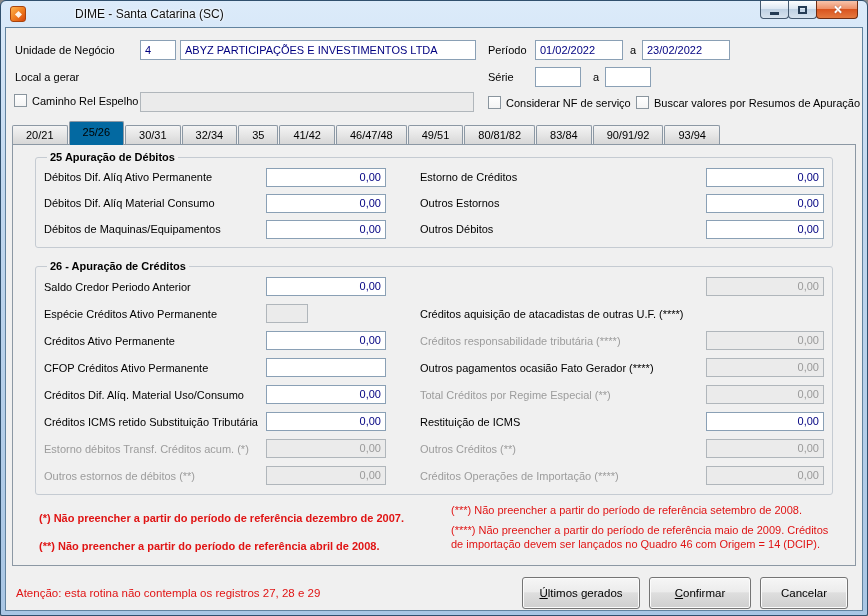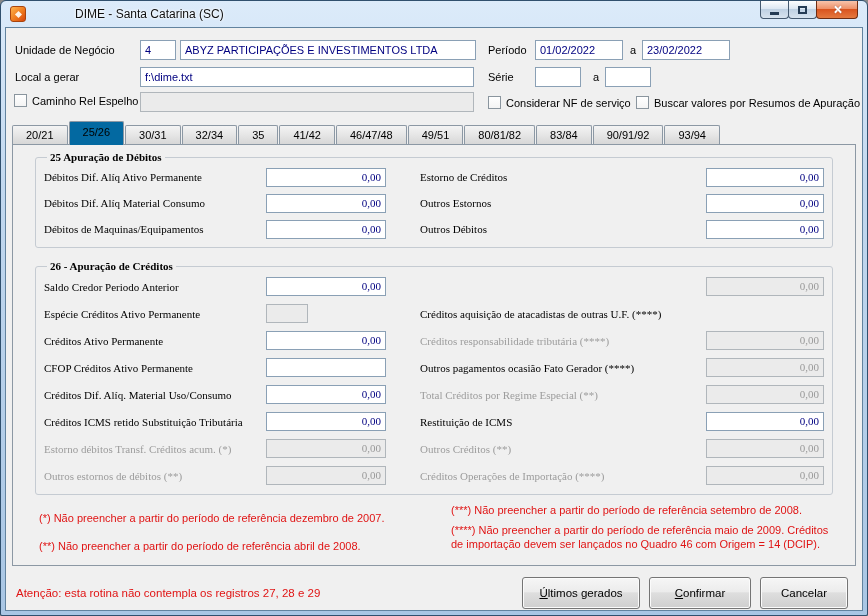--- a/index.html
+++ b/index.html
@@ -77,41 +77,41 @@
   .tab.active {
     height:24px; line-height:21px; margin-bottom:-1px;
     background:#0369a1; position:relative; z-index:3;
   }
   .tabpage {
     position:relative; z-index:1; margin:0 6px; height:422px;
     background:#f0f0f0; border:1px solid #8c98a4; padding:2px 10px 0 10px;
   }
 
   
-  fieldset { border:1px solid #c5cbd2; border-radius:3px; margin:4px 12px 0 12px; padding:1px 8px 5px 8px;font-family:Liberation Serif, serif; }
+  fieldset { border:1px solid #c5cbd2; border-radius:3px; margin:4px 12px 0 12px; padding:1px 8px 5px 8px; }
   fieldset.q26 { margin-top:12px; }
   legend { font-weight:bold; font-size:11px; padding:0 3px; margin-left:3px; color:#000; }
   .frow { display:grid; grid-template-columns:222px 120px 34px 1fr 118px; align-items:center; height:27px; }
   .q25 .frow { height:26px; }
   .flabel { color:#000; white-space:nowrap; overflow:hidden; }
   .flabel.dis { color:#9c9c9c; }
   .flabel.span { grid-column:4 / 6; }
   .field {
     width:100%; height:19px; background:#fff; border:1px solid #8aa0b5;
     color:#000080; line-height:17px; padding:0 4px; overflow:hidden; white-space:nowrap;
   }
   .field.num { text-align:right; }
   .field.dis { background:#ebebeb; border-color:#b0b6bb; color:#9a9a9a; }
   .field.small { width:42px; justify-self:start; }
   .spacer { display:block; }
 
   
   .footnotes { display:grid; grid-template-columns:398px 1fr; column-gap:14px; margin:8px 2px 0 16px; }
   .fnote { color:#e01414; line-height:14px; }
-  .fn-left .fnote  { margin-top:14px; }
+  .fn-left .fnote  { margin-top:14px;font-weight:bold; }
   .fn-left .fnote:first-child { margin-top:8px; }
   .fn-right .fnote { margin-top:6px; }
   .fn-right .fnote:first-child { margin-top:0; }
 
   
   .footer { display:flex; align-items:center; gap:9px; margin:11px 14px 0 10px; }
   .attention { flex:1; color:#e01414; font-size:11.5px; white-space:nowrap; }
   .btn {
     height:32px; padding:0 12px; font-family:inherit; font-size:11.5px; color:#000;
     border:1px solid #757575; border-radius:3px;
@@ -148,21 +148,20 @@
     <div class="hdr">
       <span class="hl" style="left:9px;top:16px">Unidade de Negócio</span>
       <div class="hfield" style="left:134px;top:12px;width:36px">4</div>
       <div class="hfield" style="left:174px;top:12px;width:296px">ABYZ PARTICIPAÇÕES E INVESTIMENTOS LTDA</div>
       <span class="hl" style="left:482px;top:16px">Período</span>
       <div class="hfield" style="left:529px;top:12px;width:88px">01/02/2022</div>
       <span class="hl" style="left:624px;top:16px">a</span>
       <div class="hfield" style="left:636px;top:12px;width:88px">23/02/2022</div>
 
       <span class="hl" style="left:9px;top:43px">Local a gerar</span>
-      <div class="hfield" style="left:134px;top:39px;width:334px">f:\dime.txt</div>
       <span class="hl" style="left:482px;top:43px">Série</span>
       <div class="hfield" style="left:529px;top:39px;width:46px"></div>
       <span class="hl" style="left:587px;top:43px">a</span>
       <div class="hfield" style="left:599px;top:39px;width:46px"></div>
 
       <label class="cb" style="left:8px;top:66px">
         <span class="box"></span>
         <span>Caminho Rel Espelho</span>
       </label>
       <div class="hfield dis" style="left:134px;top:64px;width:334px"></div>

